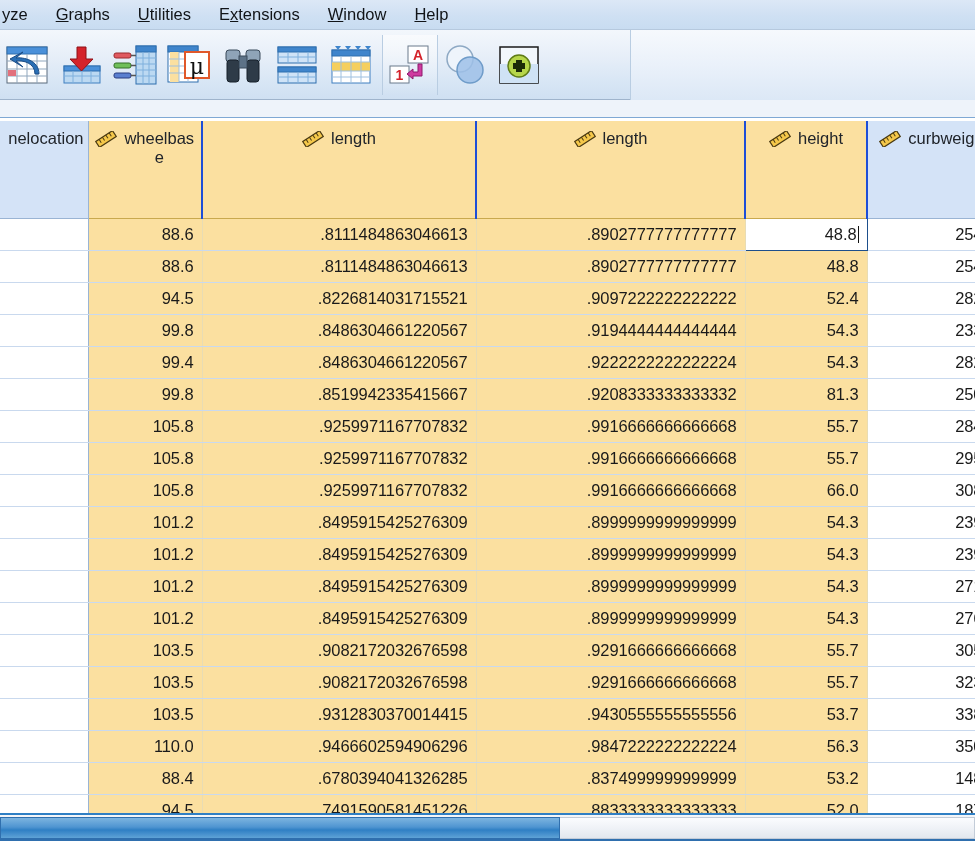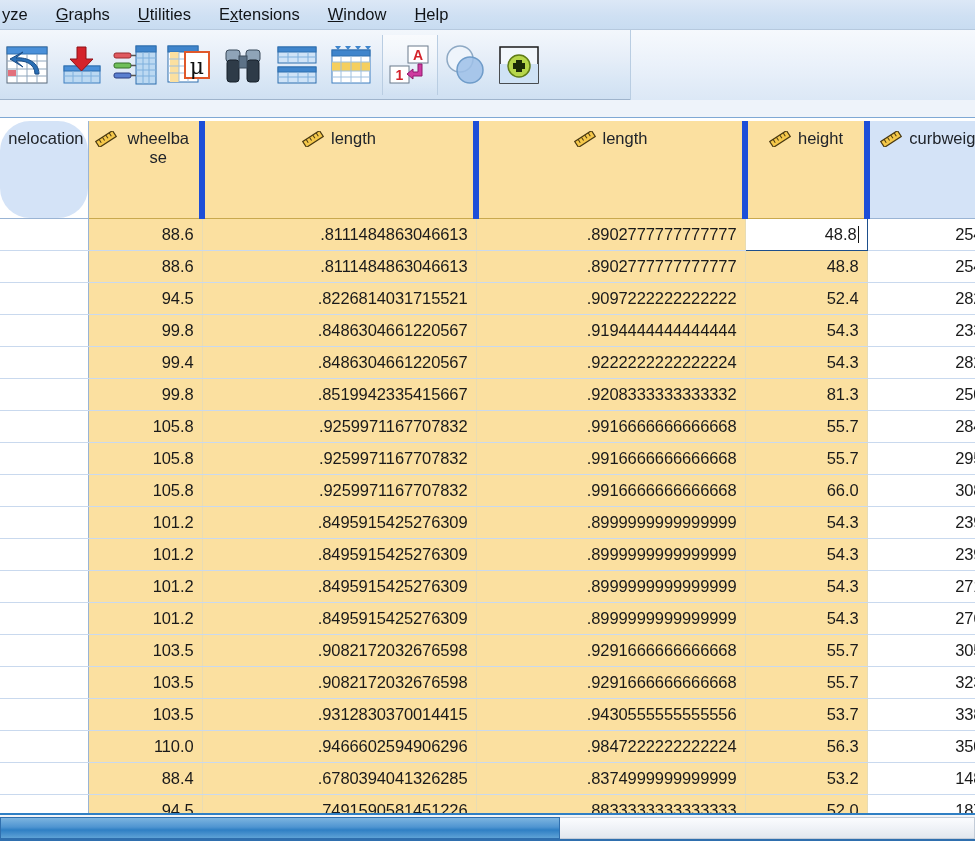--- a/index.html
+++ b/index.html
@@ -98,40 +98,39 @@
   col.c-hgt  { width: 122px; }
   col.c-cw   { width: 133px; }
 
   thead th {
     height: 97px;
     vertical-align: top;
     padding: 8px 6px 4px 6px;
     font-weight: normal;
     font-size: 16.5px;
     color: #20242a;
-    border-right: 6px solid #1d4ed8;
+    border-right: 2px solid #1d4ed8;
     border-bottom: 1px solid #c9a94e;
     background: #fbe0a0;
     text-align: center;
     line-height: 1.15;
     word-break: break-all;
   }
   thead th.hdr-blue {
     background: #d4e3f7;
     border-right: 1px solid #9ab4d4;
     border-bottom: 1px solid #9ab4d4;
   }
   thead th.hdr-pre {
     background: #d4e3f7;
     border-right: 1px solid #9ab4d4;
     border-bottom: 1px solid #9ab4d4;
     text-align: right;
     padding-right: 4px;
     vertical-align: top;
-    border-radius: 30px;
   }
   thead th .hdr-inner {
     display: inline-flex;
     align-items: flex-start;
     gap: 7px;
     justify-content: center;
     max-width: 100%;
   }
   thead th .hdr-label { display: inline-block; }
 

